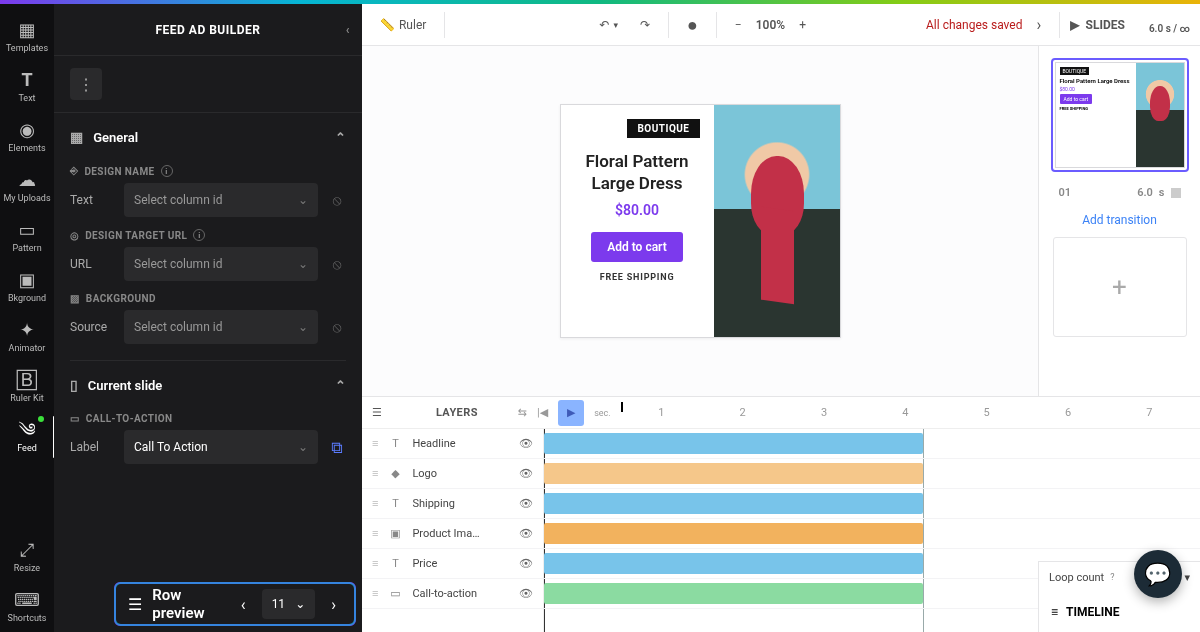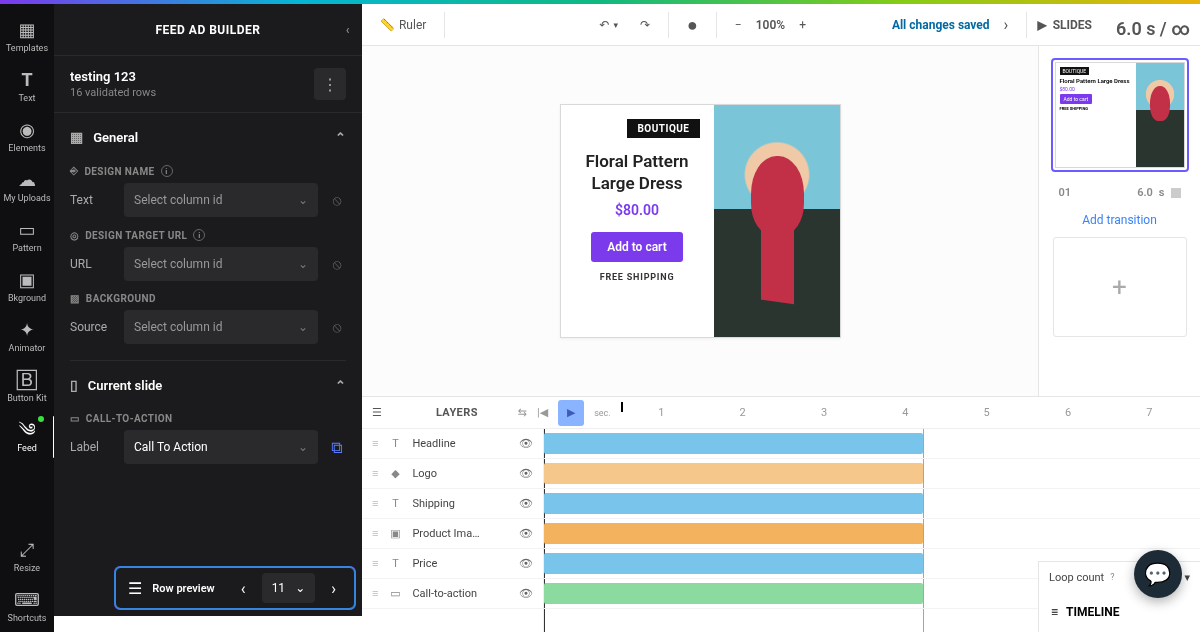--- a/index.html
+++ b/index.html
@@ -9,21 +9,21 @@
 
 .icon-rail { position: absolute; left: 0; top: 4px; bottom: 0; width: 54px; background: #0f0f11; display: flex; flex-direction: column; padding-top: 8px; }
 .icon-rail .item { display: flex; flex-direction: column; align-items: center; justify-content: center; height: 50px; color: #bbb; font-size: 9px; gap: 4px; cursor: pointer; position: relative; }
 .icon-rail .item.active::after { content:""; position: absolute; right: -1px; top: 4px; bottom: 4px; width: 2px; background: #fff; border-radius: 2px; }
 .icon-rail .item.active { color: #fff; }
 .icon-rail .glyph { font-size: 18px; line-height: 1; }
 .icon-rail .spacer { flex: 1; }
 .icon-rail .green-dot { position: absolute; top: 4px; right: 10px; width: 6px; height: 6px; border-radius: 50%; background: #3be03b; }
 
 
-.sidebar { position: absolute; left: 54px; top: 4px; bottom: 16px; width: 308px; background: #1b1b1d; color: #ddd; display: flex; flex-direction: column; }
+.sidebar { position: absolute; left: 54px; top: 4px; bottom: 0; width: 308px; background: #1b1b1d; color: #ddd; display: flex; flex-direction: column; }
 .side-header { height: 52px; display: flex; align-items: center; justify-content: center; position: relative; font-weight: 700; font-size: 12px; letter-spacing: 0.5px; color: #fff; border-bottom: 1px solid #2a2a2c; }
 .side-header .chev-in { position: absolute; right: 12px; color: #888; cursor: pointer; }
 .project-block { padding: 12px 16px; border-bottom: 1px solid #2a2a2c; display: flex; align-items: center; }
 .project-txt { flex: 1; }
 .project-title { font-size: 13px; font-weight: 600; color: #fff; }
 .project-sub { font-size: 11px; color: #888; margin-top: 2px; }
 .kebab-btn { width: 32px; height: 32px; background: #2a2a2c; border-radius: 4px; display: flex; align-items: center; justify-content: center; color: #aaa; cursor: pointer; }
 
 .scroll-area { flex: 1; overflow-y: auto; padding: 0 16px 16px 16px; }
 .scroll-area::-webkit-scrollbar { width: 6px; }
@@ -41,34 +41,34 @@
 .select-box { flex: 1; height: 34px; background: #2a2a2c; border-radius: 4px; display: flex; align-items: center; padding: 0 10px; color: #999; font-size: 12px; cursor: pointer; gap: 36px; }
 .select-box .sel-caret { margin-left: auto; color: #777; }
 .select-box.active { color: #fff; }
 .eye-off { color: #666; font-size: 14px; cursor: pointer; width: 18px; text-align: center; }
 .link-ic { color: #5b7cff; font-size: 16px; cursor: pointer; width: 18px; text-align: center; }
 .section-line { border-top: 1px solid #2a2a2c; margin-top: 16px; }
 
 
 .row-preview { position: absolute; left: 60px; right: 6px; bottom: 6px; height: 44px; background: #1b1b1d; border: 2px solid #7c3aed; border-radius: 6px; display: flex; align-items: center; padding: 0 12px; gap: 10px; color: #fff; }
 .row-preview .rp-outline { position: absolute; inset: -2px; border: 2px solid #06b6d4; border-radius: 7px; pointer-events: none; opacity: 0.6; }
-.row-preview .rp-label { font-size: 11px; font-weight: 600; flex: 1; }
+.row-preview .rp-label { font-size: 15px; font-weight: 600; flex: 1; }
 .rp-nav { color: #fff; cursor: pointer; padding: 4px 6px; }
 .rp-num { background: #2a2a2c; border-radius: 4px; height: 30px; display: flex; align-items: center; padding: 0 10px; gap: 10px; font-size: 12px; }
 
 
 .main { position: absolute; left: 362px; right: 0; top: 4px; bottom: 0; background: #fff; display: flex; flex-direction: column; }
 .toolbar { height: 42px; border-bottom: 1px solid #e5e5e7; display: flex; align-items: center; padding: 0 10px; gap: 6px; font-size: 12px; color: #555; }
 .t-btn { padding: 6px 8px; cursor: pointer; display: flex; align-items: center; gap: 4px; }
 .t-sep { height: 26px; width: 1px; background: #e5e5e7; margin: 0 4px; }
 .t-spacer { flex: 1; }
 .zoom-txt { font-weight: 600; }
-.save-txt { color: #0369a1; font-weight: bold; }
+.save-txt { color: #b91c1c; }
 .slides-btn { display: flex; align-items: center; gap: 6px; font-weight: 700; }
-.dur-txt { font-weight: 600; font-size: 18px; margin-top: 8px; }
+.dur-txt { font-weight: 600; font-size: 10px; margin-top: 8px; }
 
 
 .center-row { flex: 1; display: flex; min-height: 0; }
 .canvas-area { flex: 1; background: #fcfcfd; display: flex; align-items: center; justify-content: center; position: relative; overflow: hidden; }
 .design-card { width: 281px; height: 234px; background: #fff; border: 1px solid #d9d9dc; display: flex; box-shadow: 0 1px 3px rgba(0,0,0,0.06); }
 .design-left { flex: 1; padding: 14px 10px; display: flex; flex-direction: column; align-items: center; gap: 8px; }
 .boutique-badge { background: #111; color: #fff; font-size: 10px; font-weight: 700; padding: 4px 10px; letter-spacing: 0.5px; align-self: flex-end; margin-right: 4px; }
 .design-title { font-size: 17px; font-weight: 600; text-align: center; color: #222; line-height: 1.3; margin-top: 4px; }
 .design-price { color: #7c3aed; font-weight: 600; font-size: 14px; }
 .cta-btn { background: #7c3aed; color: #fff; font-size: 12px; font-weight: 600; padding: 8px 16px; border-radius: 3px; margin-top: 6px; }
@@ -161,21 +161,21 @@
   <div class="item">
       <span class="glyph">▣</span>
       <span>Bkground</span>
     </div>
   <div class="item">
       <span class="glyph">✦</span>
       <span>Animator</span>
     </div>
   <div class="item">
       <span class="glyph">🄱</span>
-      <span>Button Kit</span>
+      <span>Ruler Kit</span>
     </div>
   <div class="item active">
       <span class="green-dot"></span>
       <span class="glyph">༄</span>
       <span>Feed</span>
     </div>
   <div class="spacer"></div>
   <div class="item">
       <span class="glyph">⤢</span>
       <span>Resize</span>
@@ -185,24 +185,20 @@
       <span>Shortcuts</span>
     </div>
 </div>
 
 <div class="sidebar">
   <div class="side-header">
     <span>FEED AD BUILDER</span>
     <span class="chev-in">‹</span>
   </div>
   <div class="project-block">
-    <div class="project-txt">
-      <div class="project-title">testing 123</div>
-      <div class="project-sub">16 validated rows</div>
-    </div>
     <div class="kebab-btn">
         <span>⋮</span>
       </div>
   </div>
 
   <div class="scroll-area">
     <div class="section-hdr">
       <span class="sec-icon">▦</span>
       <span>General</span>
       <span class="caret">⌃</span>

